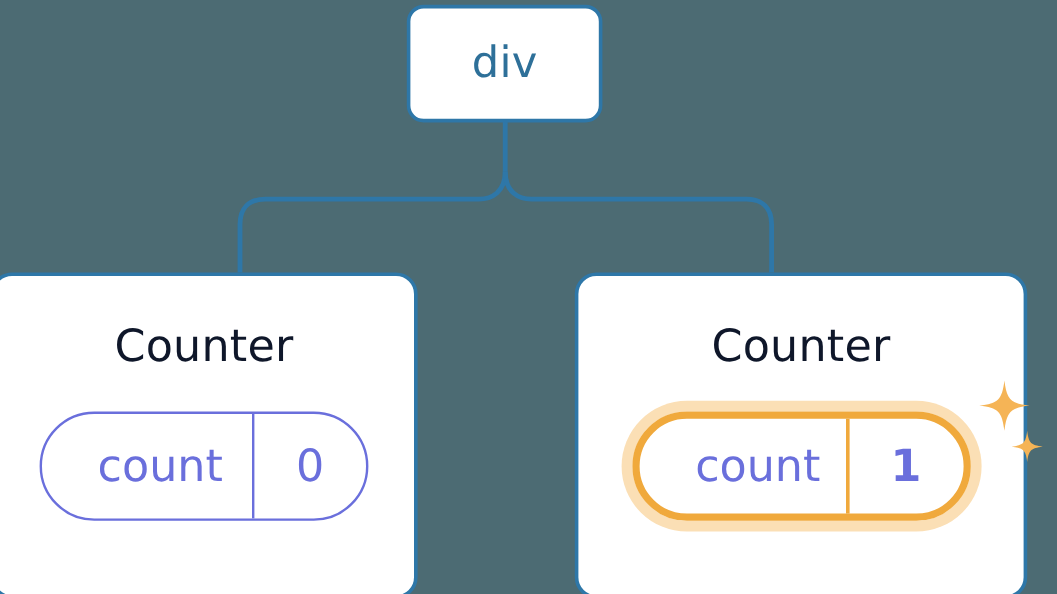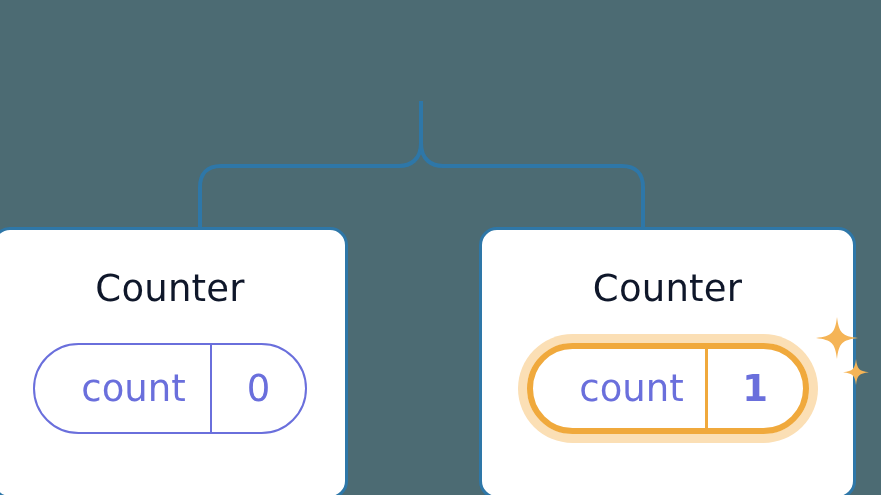--- a/index.html
+++ b/index.html
@@ -143,20 +143,23 @@
 <div id="stage">
 
   <svg id="connectors" viewBox="0 0 881 495" xmlns="http://www.w3.org/2000/svg">
 
     <path d="M421,101 L421,143" fill="none" stroke="#2e77a8" stroke-width="4" stroke-linecap="butt"></path>
 
     <path d="M421,143 C421,160 410,166 399,166 L221,166 C207,166 200,174 200,187 L200,227" fill="none" stroke="#2e77a8" stroke-width="4" stroke-linecap="butt"></path>
     <path d="M421,143 C421,160 432,166 443,166 L622,166 C636,166 643,174 643,187 L643,227" fill="none" stroke="#2e77a8" stroke-width="4" stroke-linecap="butt"></path>
   </svg>
 
+  <div class="node node-root">
+    <span class="root-label">div</span>
+  </div>
 
   <div class="node node-child node-left">
     <span class="child-title">Counter</span>
 
     <div class="pill-wrap">
       <div class="pill">
         <span class="pill-key">count</span>
         <span class="pill-val">0</span>
       </div>
     </div>

